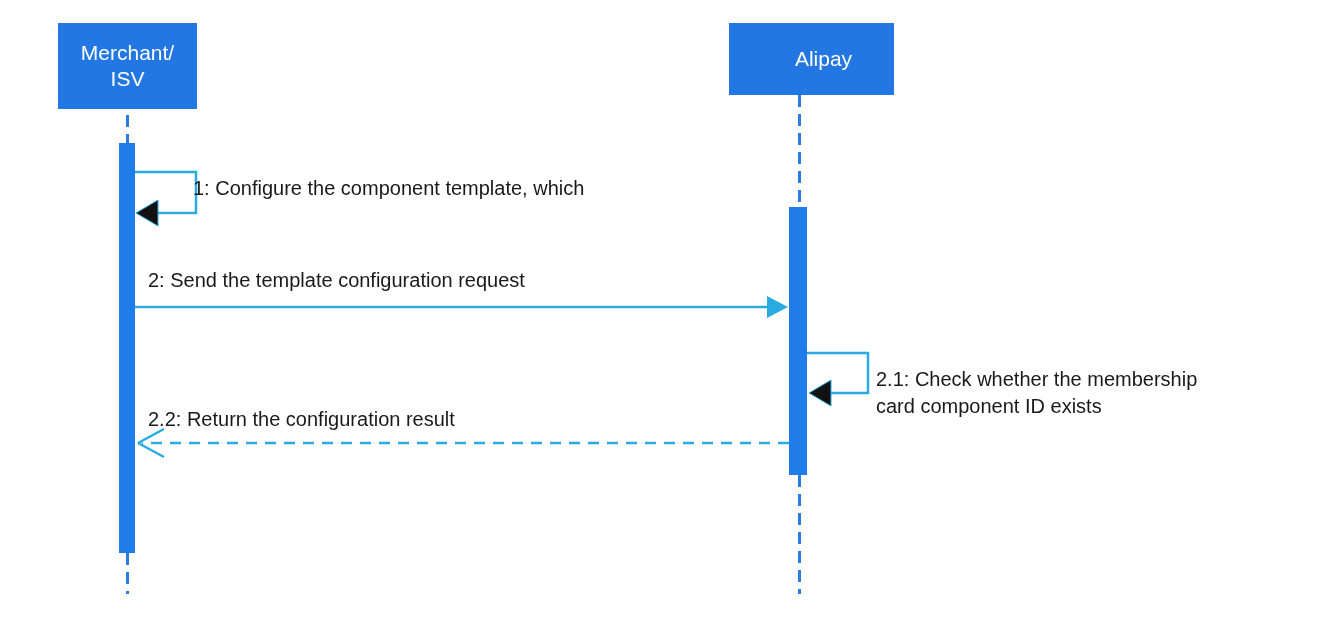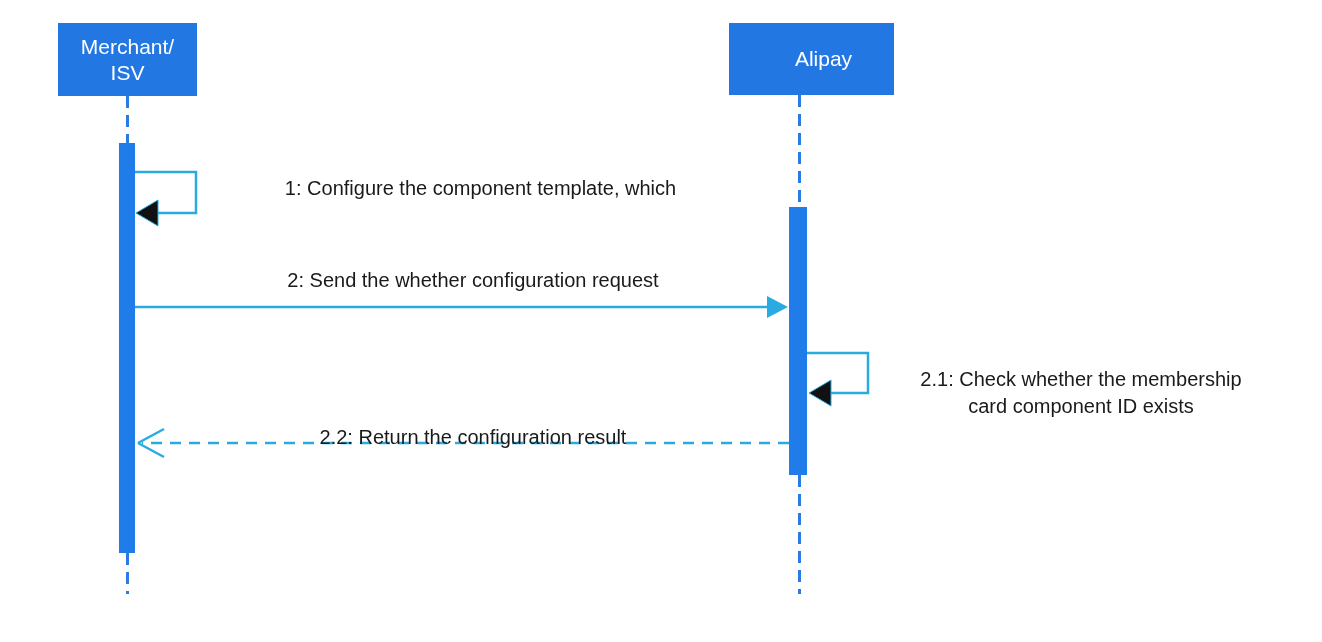--- a/index.html
+++ b/index.html
@@ -26,34 +26,33 @@
   .msg-dashed{stroke-dasharray:11 8;}
   .self-arrowhead{fill:var(--self-arrowhead);stroke:var(--message-line);stroke-width:1;}
   .sync-arrowhead{fill:var(--message-line);stroke:none;}
   .actor-box{
     position:absolute;
     background:var(--actor-fill);
     color:#ffffff;
     display:flex;flex-direction:column;align-items:center;justify-content:center;
     font-size:21px;line-height:26px;text-align:center;
   }
-  .merchant-box{left:58px;top:23px;width:139px;height:73px;}
+  .merchant-box{left:58px;top:23px;width:139px;height:86px;}
   .alipay-box{left:729px;top:23px;width:141px;height:72px;padding-left:24px;}
   .msg-label{
     position:absolute;
     color:var(--text);
     font-size:20px;line-height:27px;
-    text-align:center;
     white-space:nowrap;
   }
   .msg-label div{white-space:nowrap;}
   .lbl-1{left:193px;top:175px;width:575px;}
   .lbl-2{left:148px;top:267px;width:650px;}
   .lbl-21{left:876px;top:366px;width:410px;}
-  .lbl-22{left:148px;top:406px;width:650px;margin-top:18px;}
+  .lbl-22{left:148px;top:406px;width:650px;}
 </style>
 </head>
 <body>
 
 <div class="stage">
 
   <svg class="layer" viewBox="0 0 1322 642">
 
     <line x1="127.5" y1="96" x2="127.5" y2="143" class="lifeline"></line>
     <line x1="127.5" y1="553" x2="127.5" y2="594" class="lifeline"></line>
@@ -81,21 +80,21 @@
     <div>ISV</div>
   </div>
   <div class="actor-box alipay-box">
     <div>Alipay</div>
   </div>
 
   <div class="msg-label lbl-1">
     <div>1: Configure the component template, which</div>
   </div>
 
-  <div class="msg-label lbl-2">2: Send the whether configuration request</div>
+  <div class="msg-label lbl-2">2: Send the template configuration request</div>
 
   <div class="msg-label lbl-21">
     <div>2.1: Check whether the membership</div>
     <div>card component ID exists</div>
   </div>
 
   <div class="msg-label lbl-22">2.2: Return the configuration result</div>
 
 </div>
 

